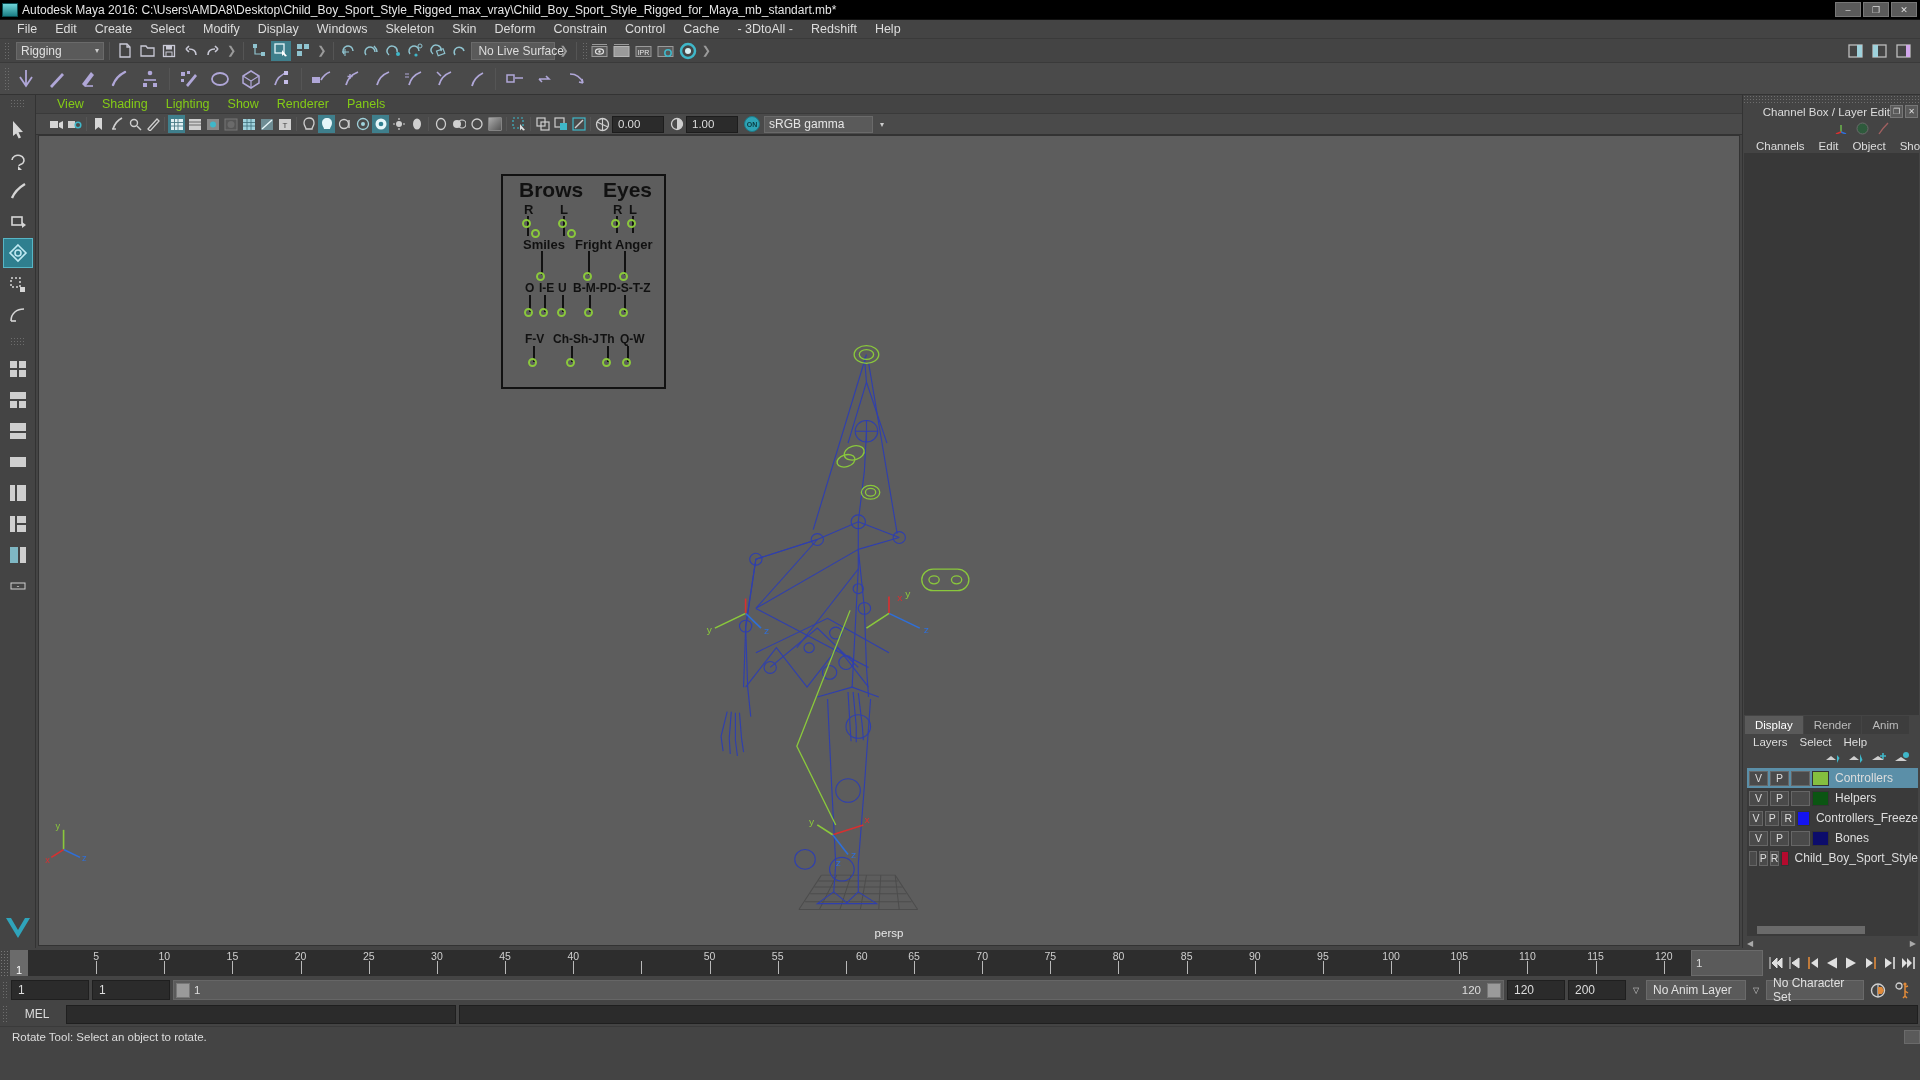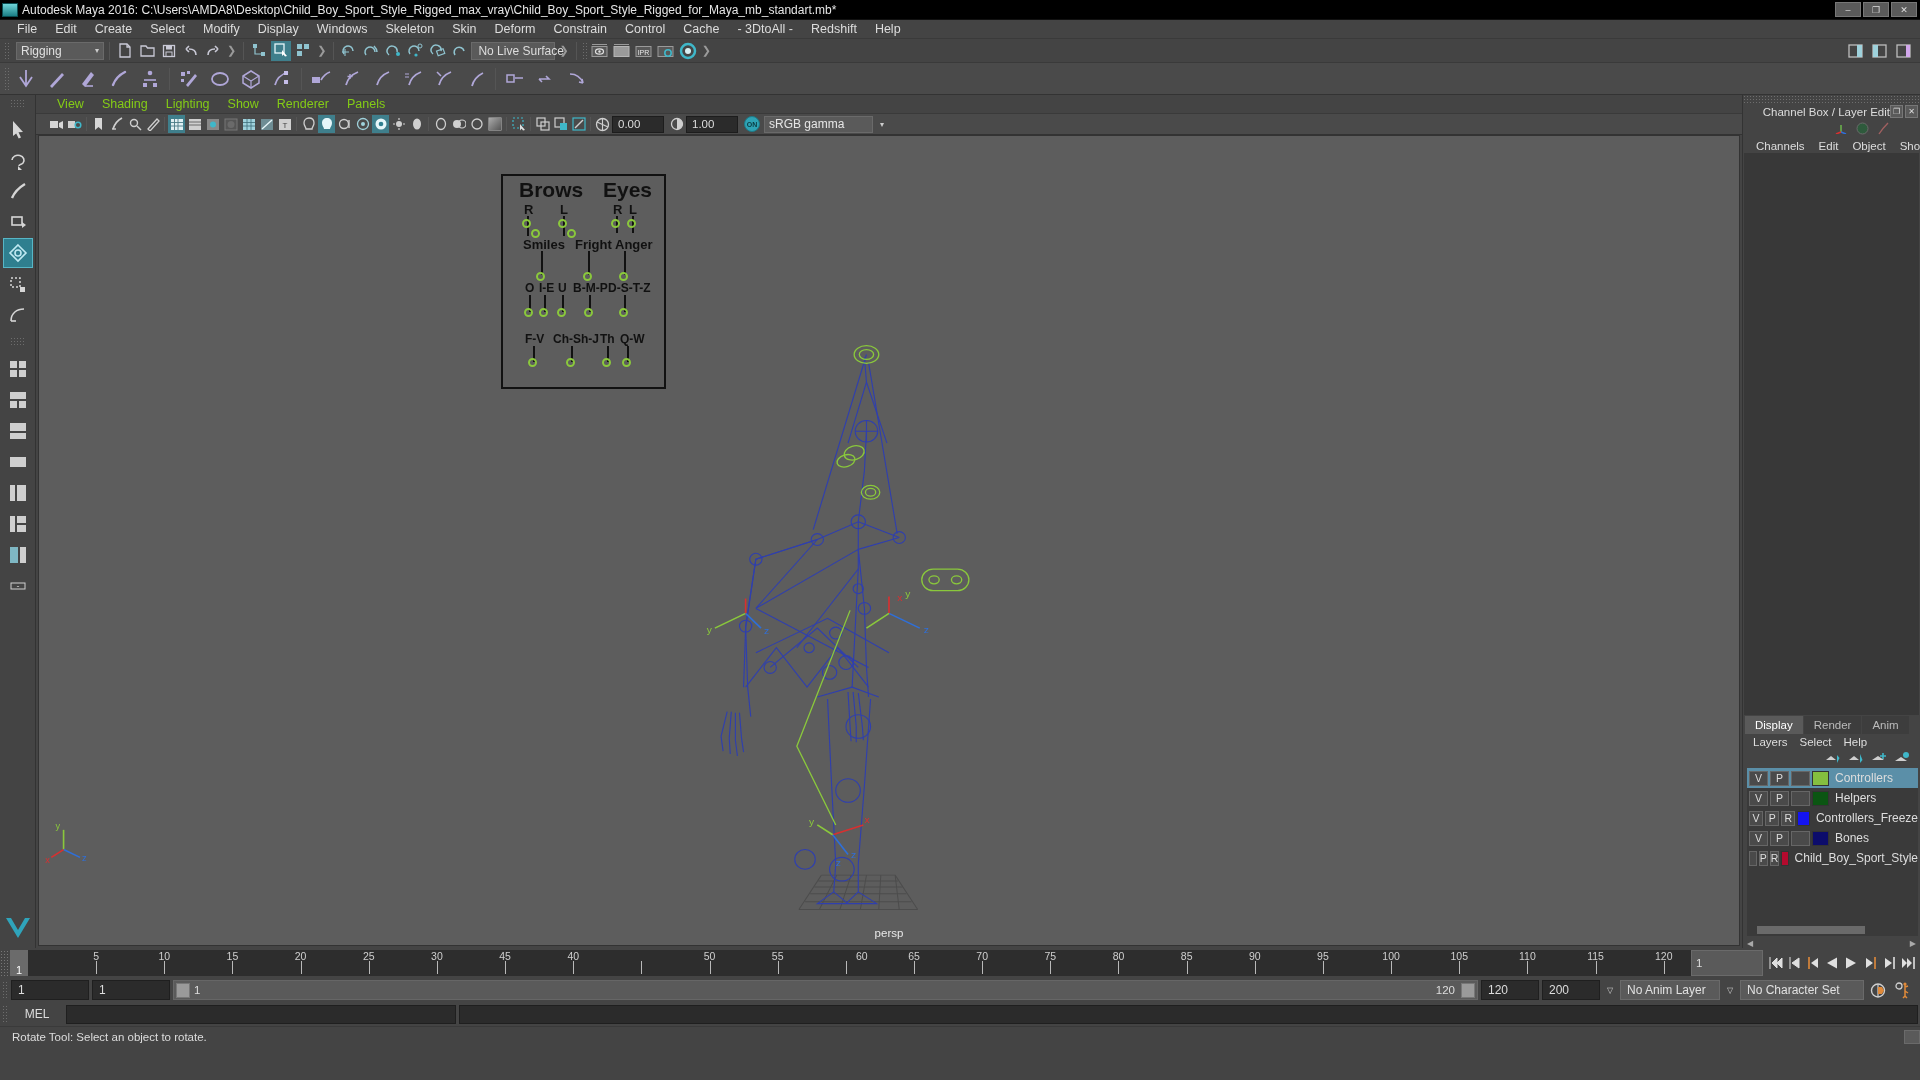--- a/index.html
+++ b/index.html
@@ -1206,21 +1206,21 @@
     <div class="rb-handle" style="left:2px;"></div>
     <div class="rb-label" style="left:20px;">1</div>
     <div class="rb-handle" style="right:2px;"></div>
     <div class="rb-label" style="right:22px;">120</div>
   </div>
   <div class="rfield" style="width:58px;">120</div>
   <div class="rfield" style="width:58px;">200</div>
   <div class="carrow">▽</div>
   <div class="selbox" style="width:100px;">No Anim Layer</div>
   <div class="carrow">▽</div>
-  <div class="selbox" style="width:124px;">No Character Set</div>
+  <div class="selbox" style="width:98px;">No Character Set</div>
   <div class="pbbtn" style="width:22px;">
       <svg width="18" height="17">
         <circle cx="9" cy="8.5" r="6.5" fill="none" stroke="#cfcfcf" stroke-width="1.4"></circle>
         <path d="M9 2v13" stroke="#cfcfcf" stroke-width="1.2"></path>
         <path d="M9 5h4l2 3.5-2 3.5H9z" fill="#e08a3a"></path>
       </svg>
     </div>
   <div class="pbbtn" style="width:22px;margin-right:4px;">
       <svg width="18" height="17">
         <circle cx="5" cy="4" r="3" fill="none" stroke="#cfcfcf" stroke-width="1.3"></circle>

